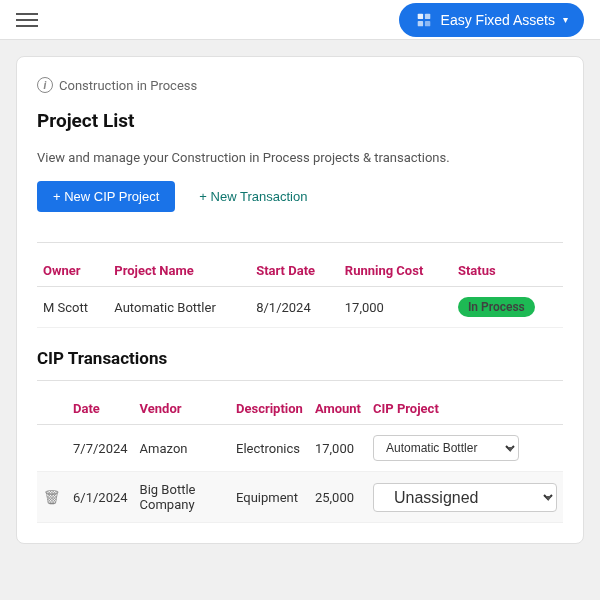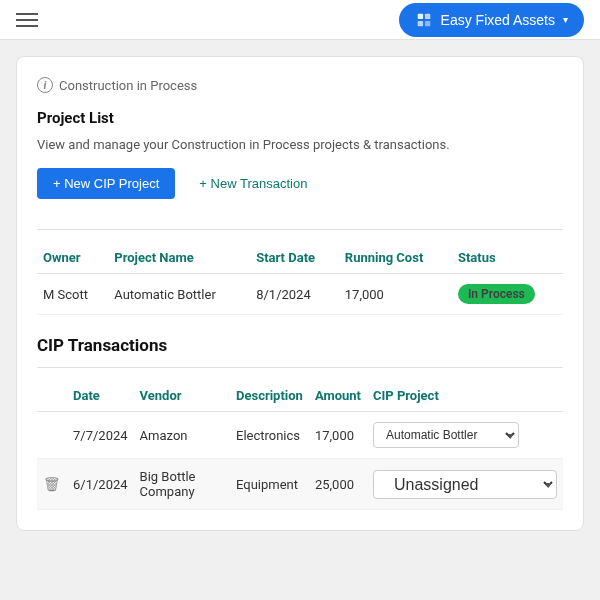--- a/index.html
+++ b/index.html
@@ -77,24 +77,24 @@
       border: 1.5px solid #888;
       display: inline-flex;
       align-items: center;
       justify-content: center;
       font-size: 11px;
       color: #888;
       font-style: italic;
       font-weight: bold;
     }
     .page-title {
-      font-size: 15px;
+      font-size: 19px;
       font-weight: 700;
       color: #111;
-      margin-bottom: 10px;
+      margin-bottom: 18px;
     }
     .page-subtitle {
       font-size: 13px;
       color: #555;
       margin-bottom: 16px;
     }
     .action-buttons {
       display: flex;
       gap: 12px;
       margin-bottom: 30px;
@@ -130,21 +130,21 @@
       margin-bottom: 12px;
     }
     table {
       width: 100%;
       border-collapse: collapse;
     }
     th {
       text-align: left;
       font-size: 13px;
       font-weight: 700;
-      color: #0f766e;
+      color: #be185d;
       padding: 8px 6px;
       border-bottom: 1px solid #e0e0e0;
     }
     td {
       padding: 10px 6px;
       font-size: 13px;
       color: #333;
       border-bottom: 1px solid #f0f0f0;
     }
     .status-badge {

